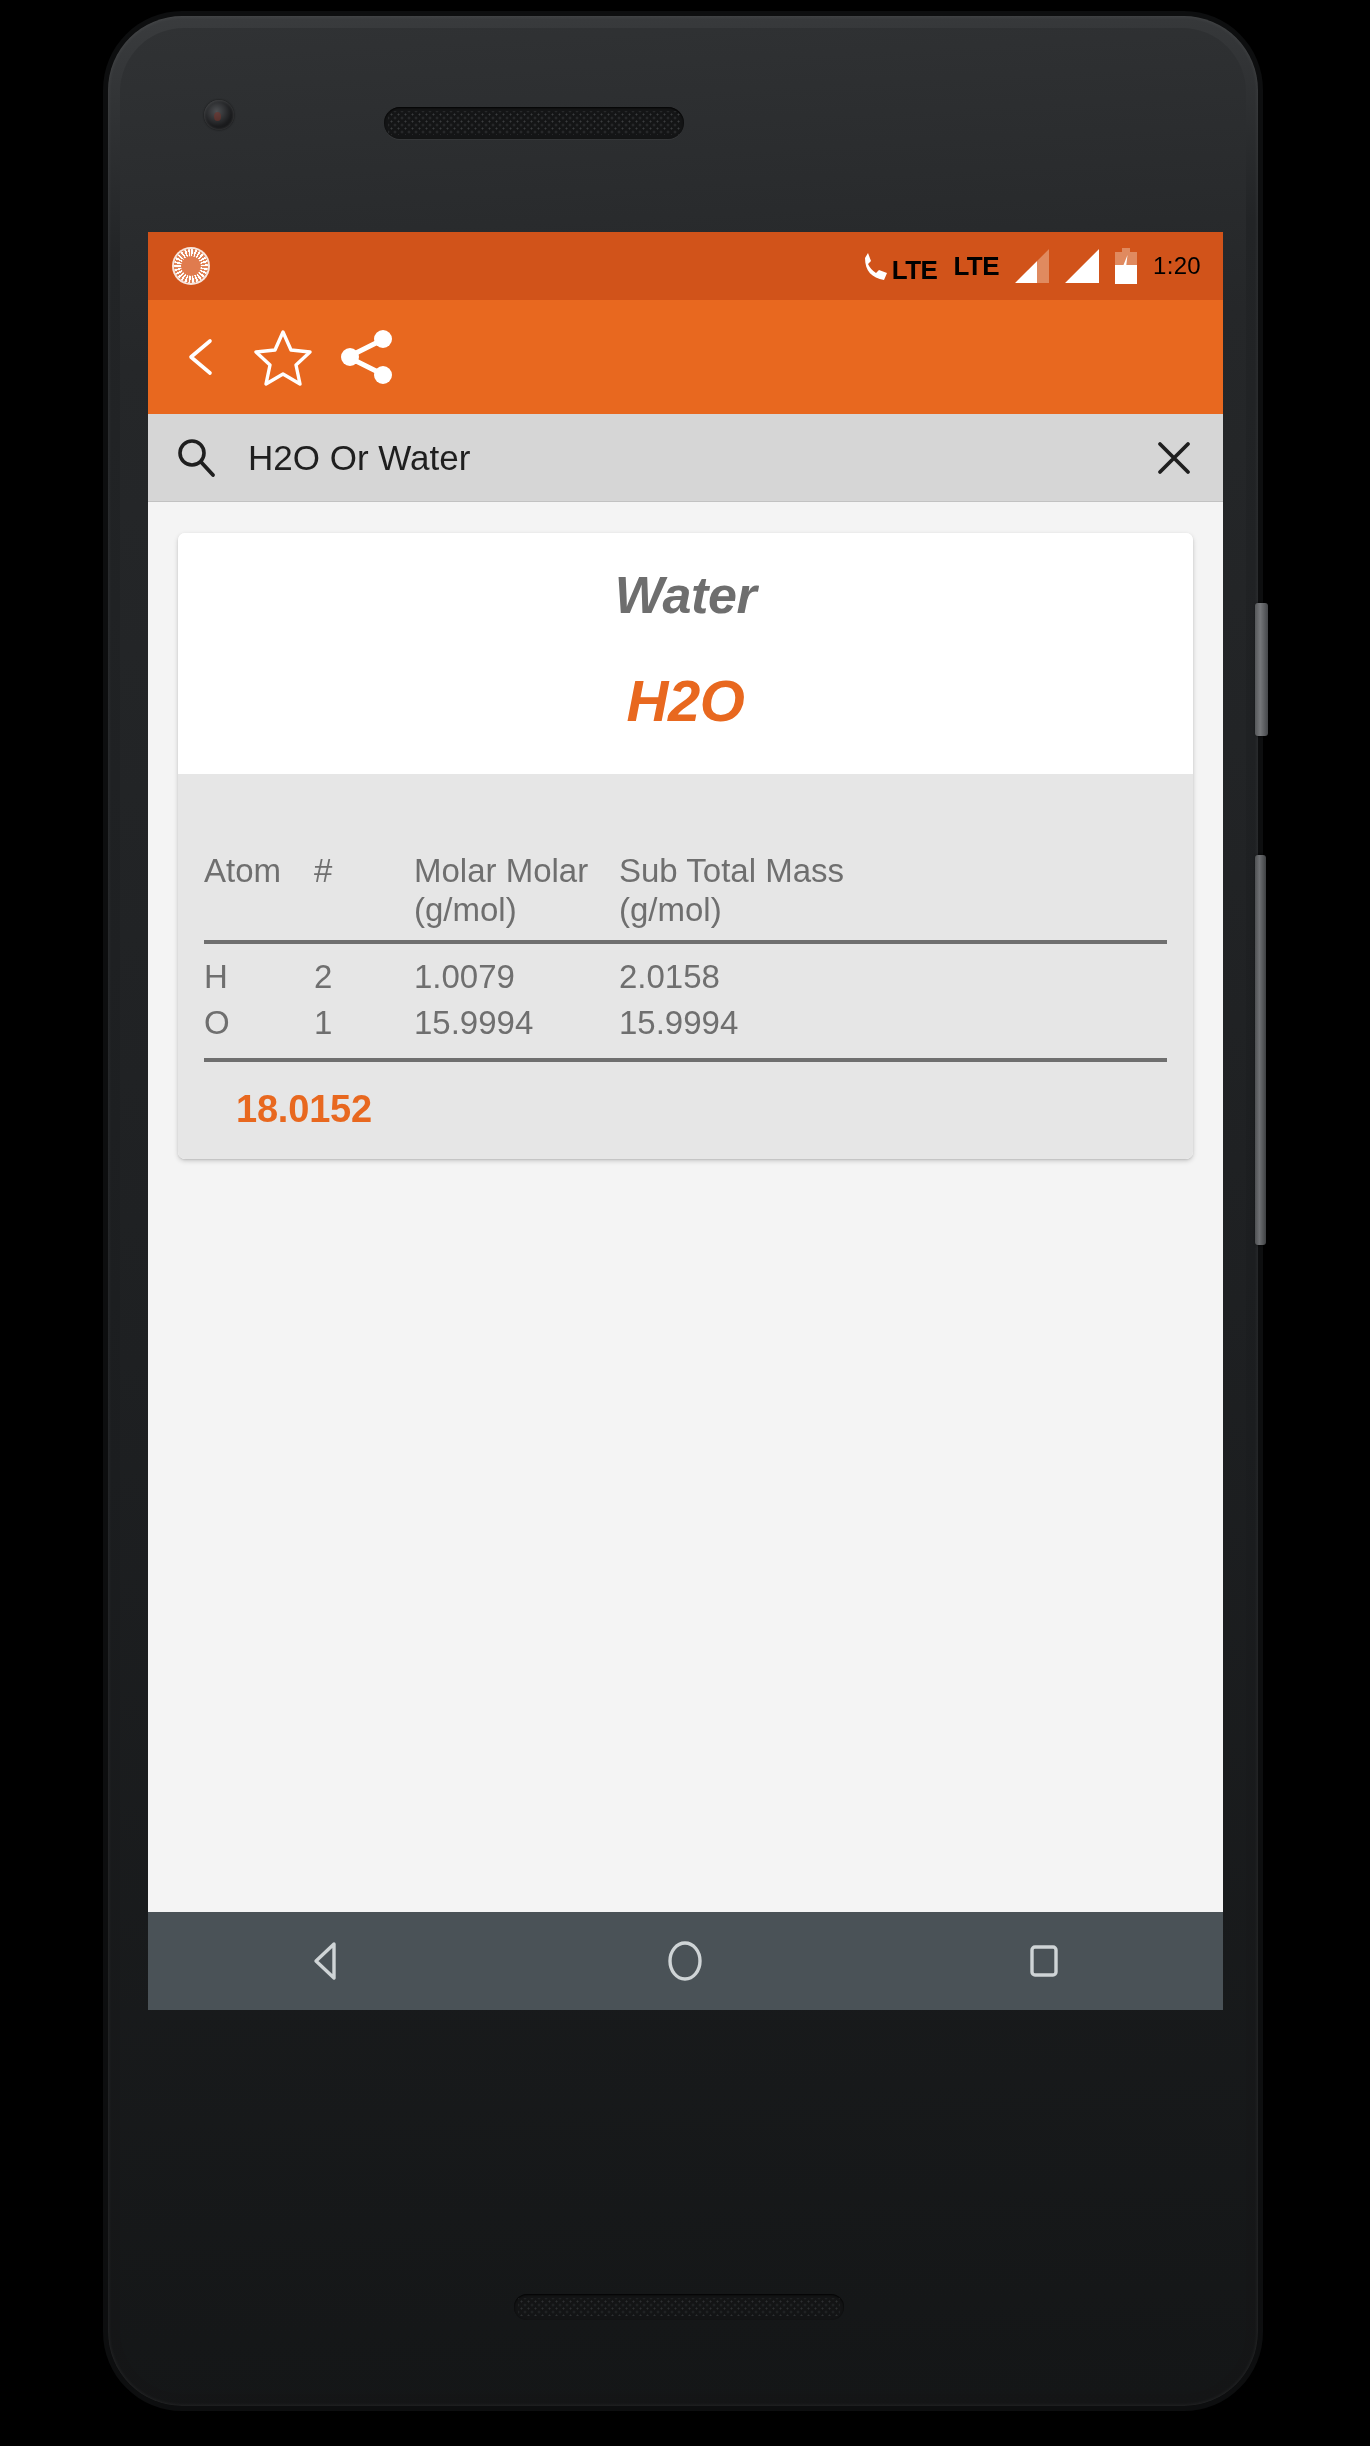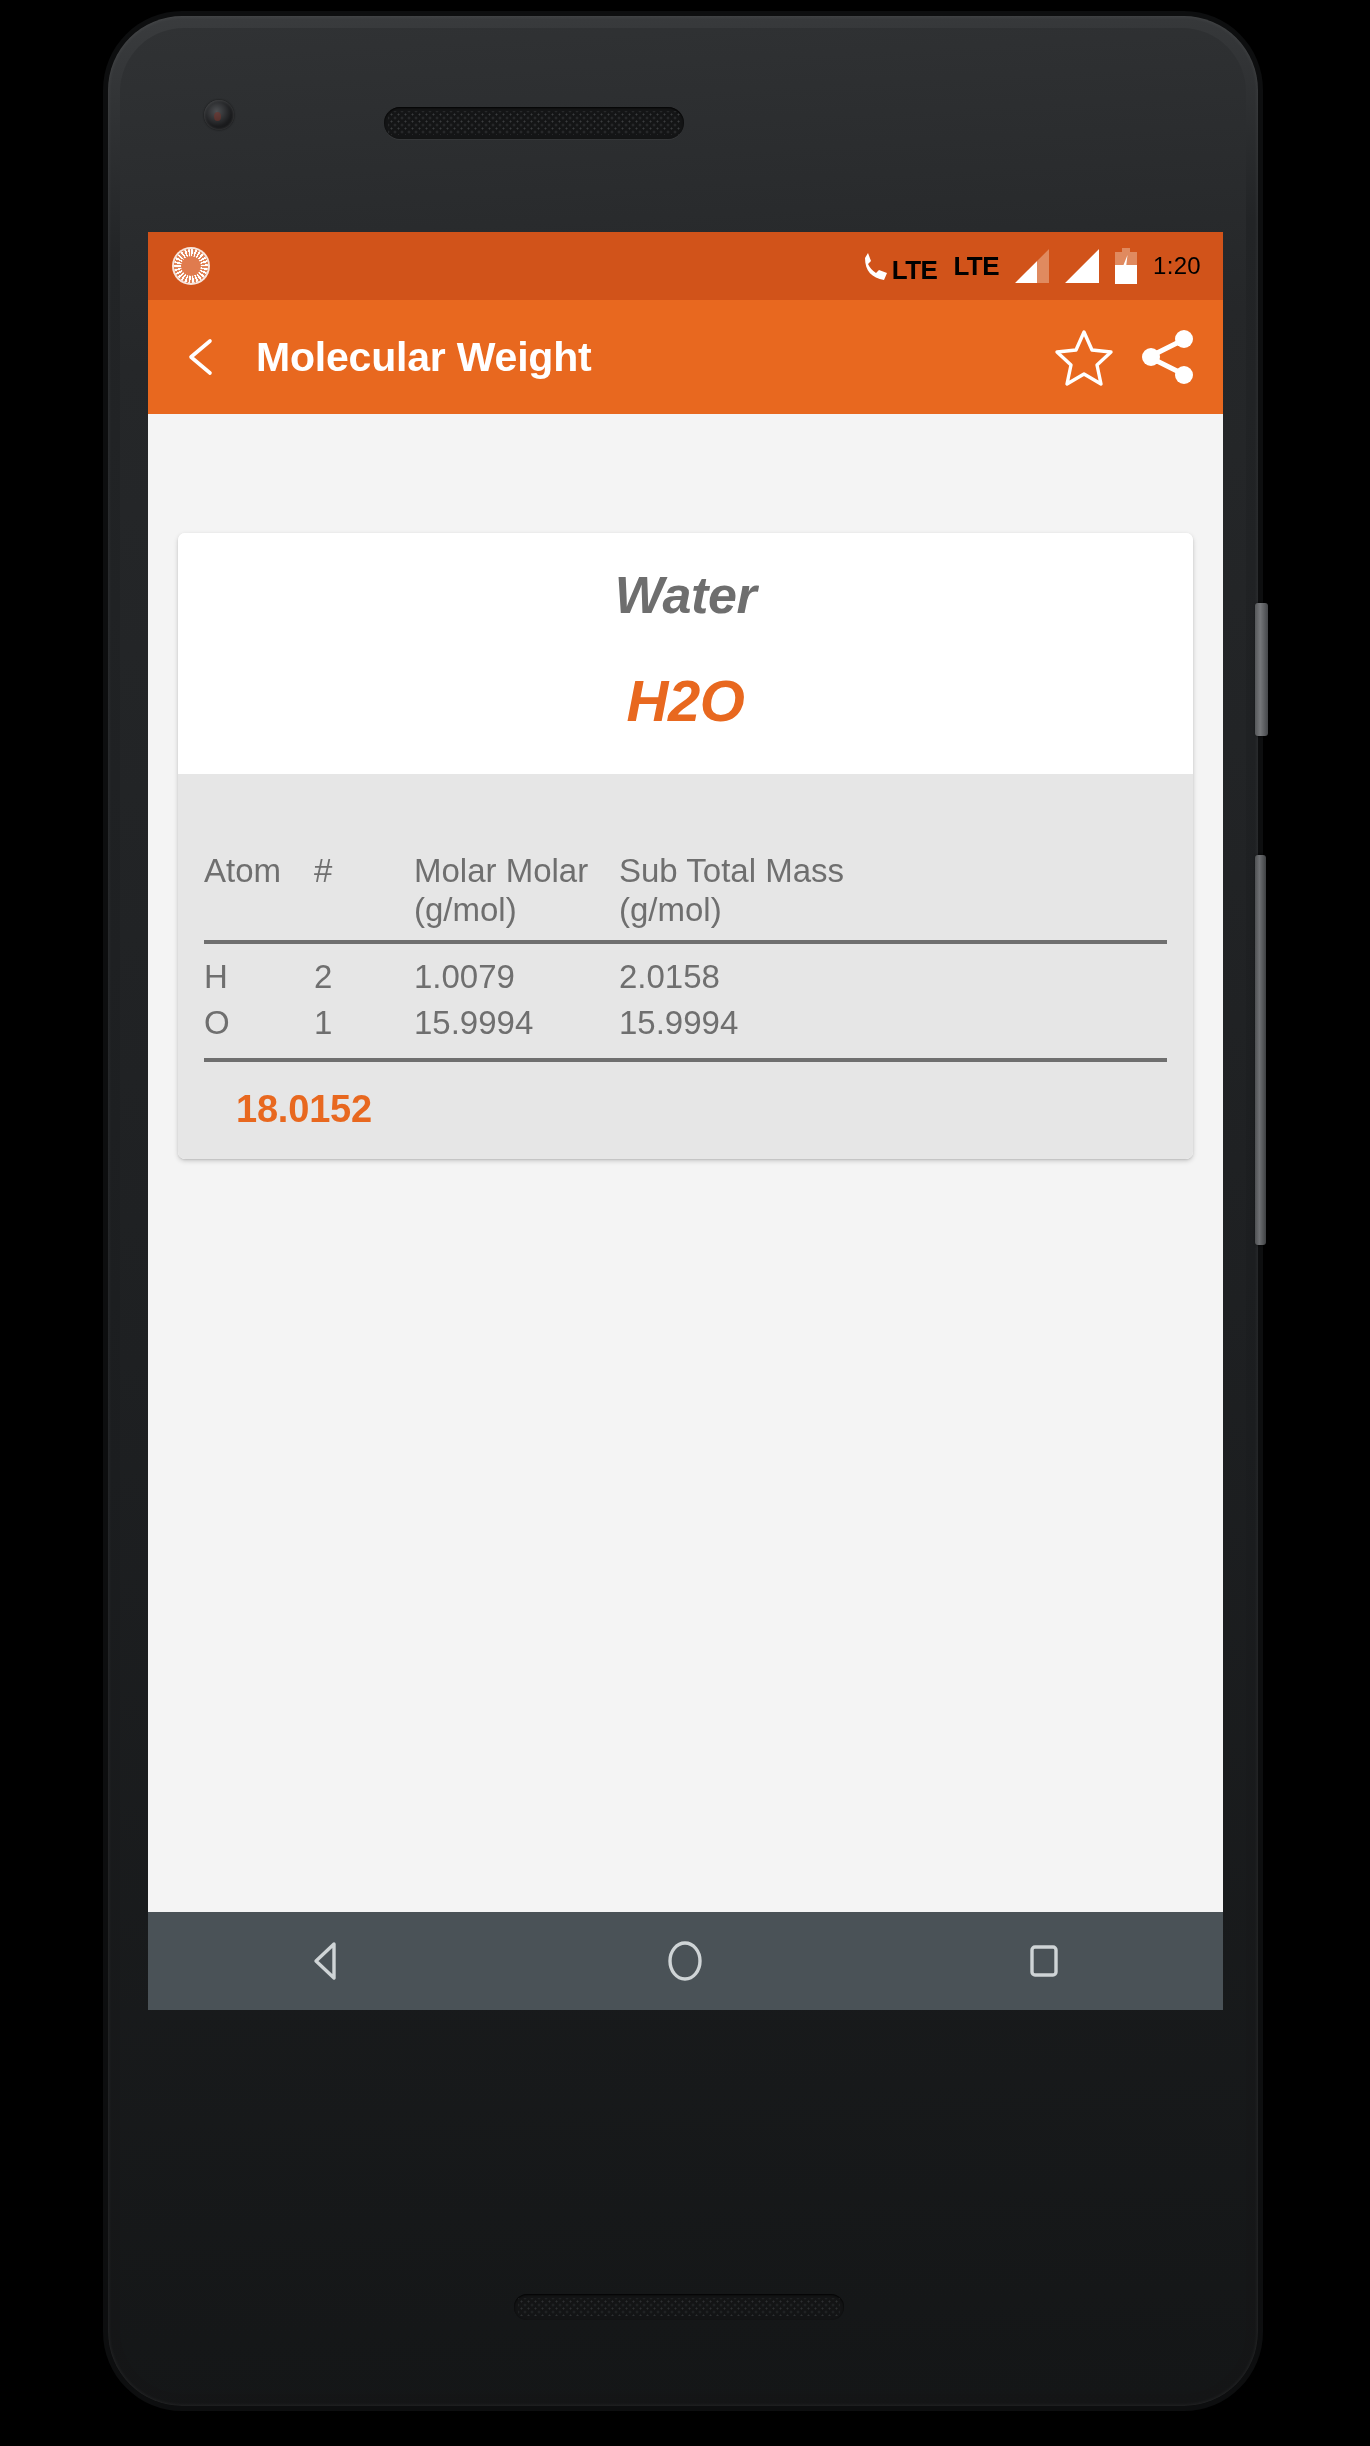--- a/index.html
+++ b/index.html
@@ -309,36 +309,49 @@
       <span id="status-time">1:20</span>
     </div>
   </div>
 
   <div id="app-bar">
     <div id="back-arrow-icon">
       <svg width="56" height="56" viewBox="0 0 56 56" aria-hidden="true">
         <path d="M36 12 L17 28 L36 44" fill="none" stroke="#ffffff" stroke-width="3.6" stroke-linecap="round" stroke-linejoin="round"></path>
       </svg>
     </div>
-    <div id="app-bar-title">Molecular Weight</div>
     <div class="app-bar-action">
       <svg width="62" height="62" viewBox="0 0 62 62" aria-hidden="true">
         <path d="M31 6 L39 24 L58 26 L44 39 L48 58 L31 48 L14 58 L18 39 L4 26 L23 24 Z" fill="none" stroke="#ffffff" stroke-width="3.4" stroke-linejoin="round"></path>
       </svg>
     </div>
     <div class="app-bar-action">
       <svg width="62" height="62" viewBox="0 0 62 62" aria-hidden="true">
         <circle cx="47" cy="13" r="9" fill="#ffffff"></circle>
         <circle cx="47" cy="49" r="9" fill="#ffffff"></circle>
         <circle cx="14" cy="31" r="9" fill="#ffffff"></circle>
         <path d="M20 27 L42 16 M20 35 L42 46" stroke="#ffffff" stroke-width="5" stroke-linecap="round"></path>
       </svg>
     </div>
   </div>
 
+  <div id="search-bar">
+    <div id="search-icon">
+      <svg width="44" height="44" viewBox="0 0 44 44" aria-hidden="true">
+        <circle cx="18" cy="17" r="12" fill="none" stroke="#1f1f1f" stroke-width="3.6"></circle>
+        <path d="M27 26 L39 39" stroke="#1f1f1f" stroke-width="3.8" stroke-linecap="round"></path>
+      </svg>
+    </div>
+    <div id="search-input-value" placeholder="Search">H2O Or Water</div>
+    <div id="search-clear-icon">
+      <svg width="42" height="42" viewBox="0 0 42 42" aria-hidden="true">
+        <path d="M7 7 L35 35 M35 7 L7 35" stroke="#1f1f1f" stroke-width="3.8" stroke-linecap="round"></path>
+      </svg>
+    </div>
+  </div>
 
   <div id="content-area">
     <div id="result-card">
 
       <div id="card-head">
         <div id="compound-name">Water</div>
         <div id="compound-formula">H2O</div>
       </div>
 
       <div id="card-table-section">

